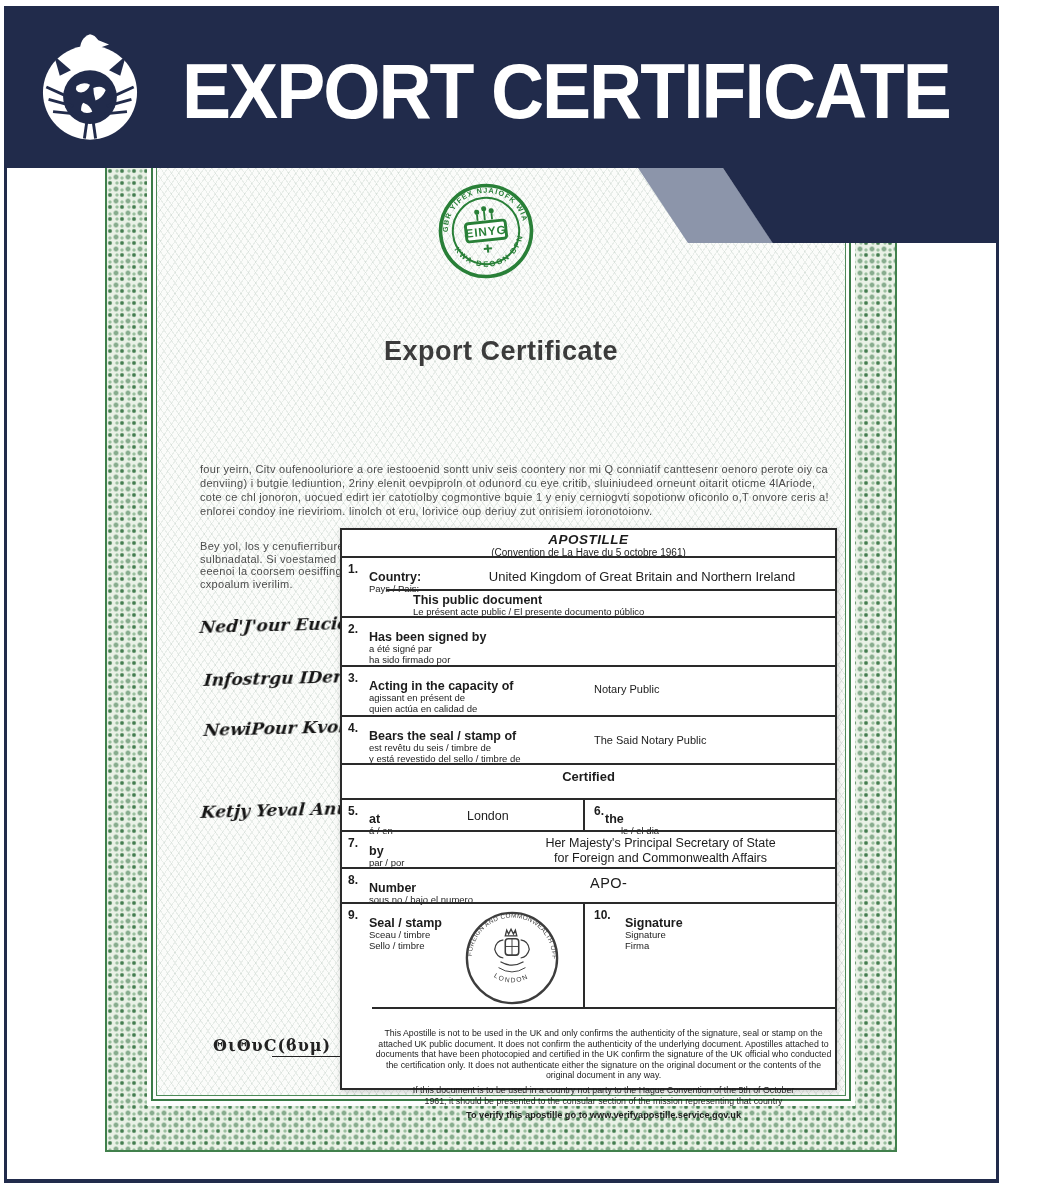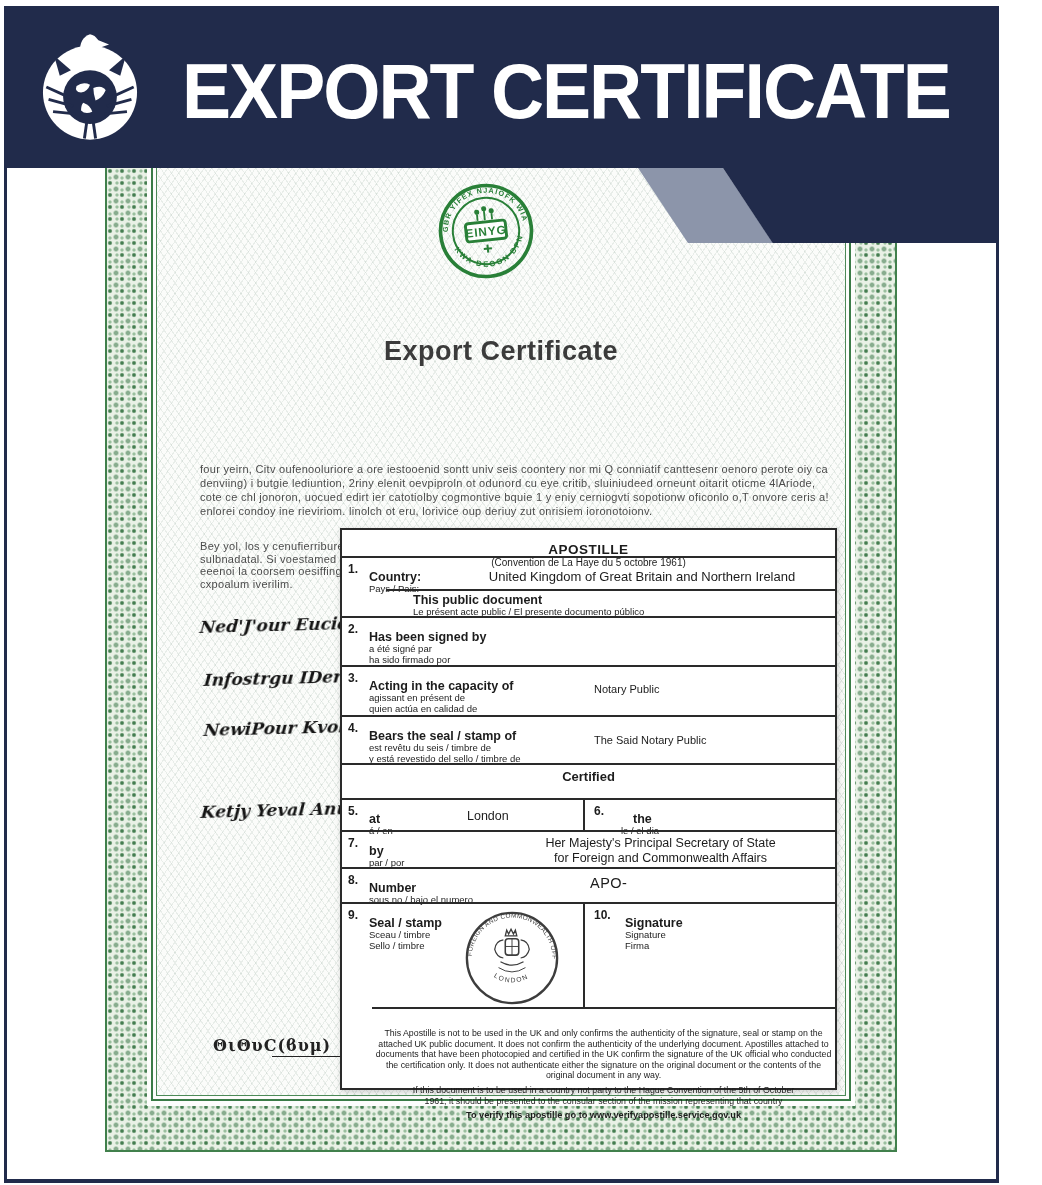--- a/index.html
+++ b/index.html
@@ -59,21 +59,21 @@
   .scribble{left:213px;top:1036px;z-index:3;font-family:"DejaVu Serif",serif;font-weight:bold;
     font-size:16px;letter-spacing:1px;color:#222;filter:blur(.3px);}
   .scribble-line{left:272px;top:1056px;width:92px;height:0;border-bottom:1.6px solid #222;z-index:3;}
 
   
   .apostille{left:340px;top:528px;width:497px;height:562px;box-sizing:border-box;background:#ffffff;
     border:2px solid #2a2a2a;z-index:5;color:#1c1c1c;display:flex;flex-direction:column;
     box-shadow:1px 2px 6px rgba(70,70,70,.25);}
   .ap-row{position:relative;box-sizing:border-box;border-top:2px solid #2a2a2a;flex:none;}
   .ap-row.first{border-top:none;}
-  .ap-title{text-align:center;font-size:13.5px;font-weight:bold;padding-top:12px;letter-spacing:.5px;}
+  .ap-title{text-align:center;font-size:13.5px;font-weight:bold;padding-top:2px;letter-spacing:.5px;font-style:italic;}
   .ap-subtitle{text-align:center;font-size:10px;margin-top:0px;}
   .ap-num{position:absolute;left:6px;top:4px;font-size:12px;font-weight:bold;}
   .ap-lbl{margin-left:27px;padding-top:12px;font-size:12.5px;font-weight:bold;}
   .ap-sub{margin-left:27px;font-size:9.5px;line-height:10.5px;}
   .ap-val{position:absolute;font-size:11px;}
   .ap-cell-r{position:absolute;left:241px;top:0;right:0;bottom:0;border-left:2px solid #2a2a2a;}
   .ap-center-lbl{text-align:center;font-size:13px;font-weight:bold;padding-top:4px;}
   .ap-center-sub{text-align:center;font-size:10px;}
   .fco-seal{position:absolute;left:122px;top:6px;width:96px;height:96px;}
   .ap-footer{flex:1;padding-top:19px;font-size:8.8px;line-height:10.6px;text-align:center;margin-left:30px;}
@@ -207,21 +207,21 @@
     <div class="ap-center-lbl">Certified</div>
   </div>
 
   <div class="ap-row" style="height:32px;">
     <span class="ap-num">5.</span>
     <div class="ap-lbl">at</div>
     <div class="ap-sub">á / en</div>
     <div class="ap-val" style="left:125px;top:9px;font-size:12.5px;">London</div>
     <div class="ap-cell-r">
       <span class="ap-num" style="left:9px;">6.</span>
-      <div class="ap-lbl" style="margin-left:48px;">the</div>
+      <div class="ap-lbl" style="margin-left:20px;">the</div>
       <div class="ap-sub" style="margin-left:36px;">le / el dia</div>
     </div>
   </div>
 
   <div class="ap-row" style="height:37px;">
     <span class="ap-num">7.</span>
     <div class="ap-lbl">by</div>
     <div class="ap-sub">par / por</div>
     <div class="ap-val" style="left:150px;right:6px;top:4px;text-align:center;font-size:12.5px;line-height:15px;">
       <div>Her Majesty's Principal Secretary of State</div>

